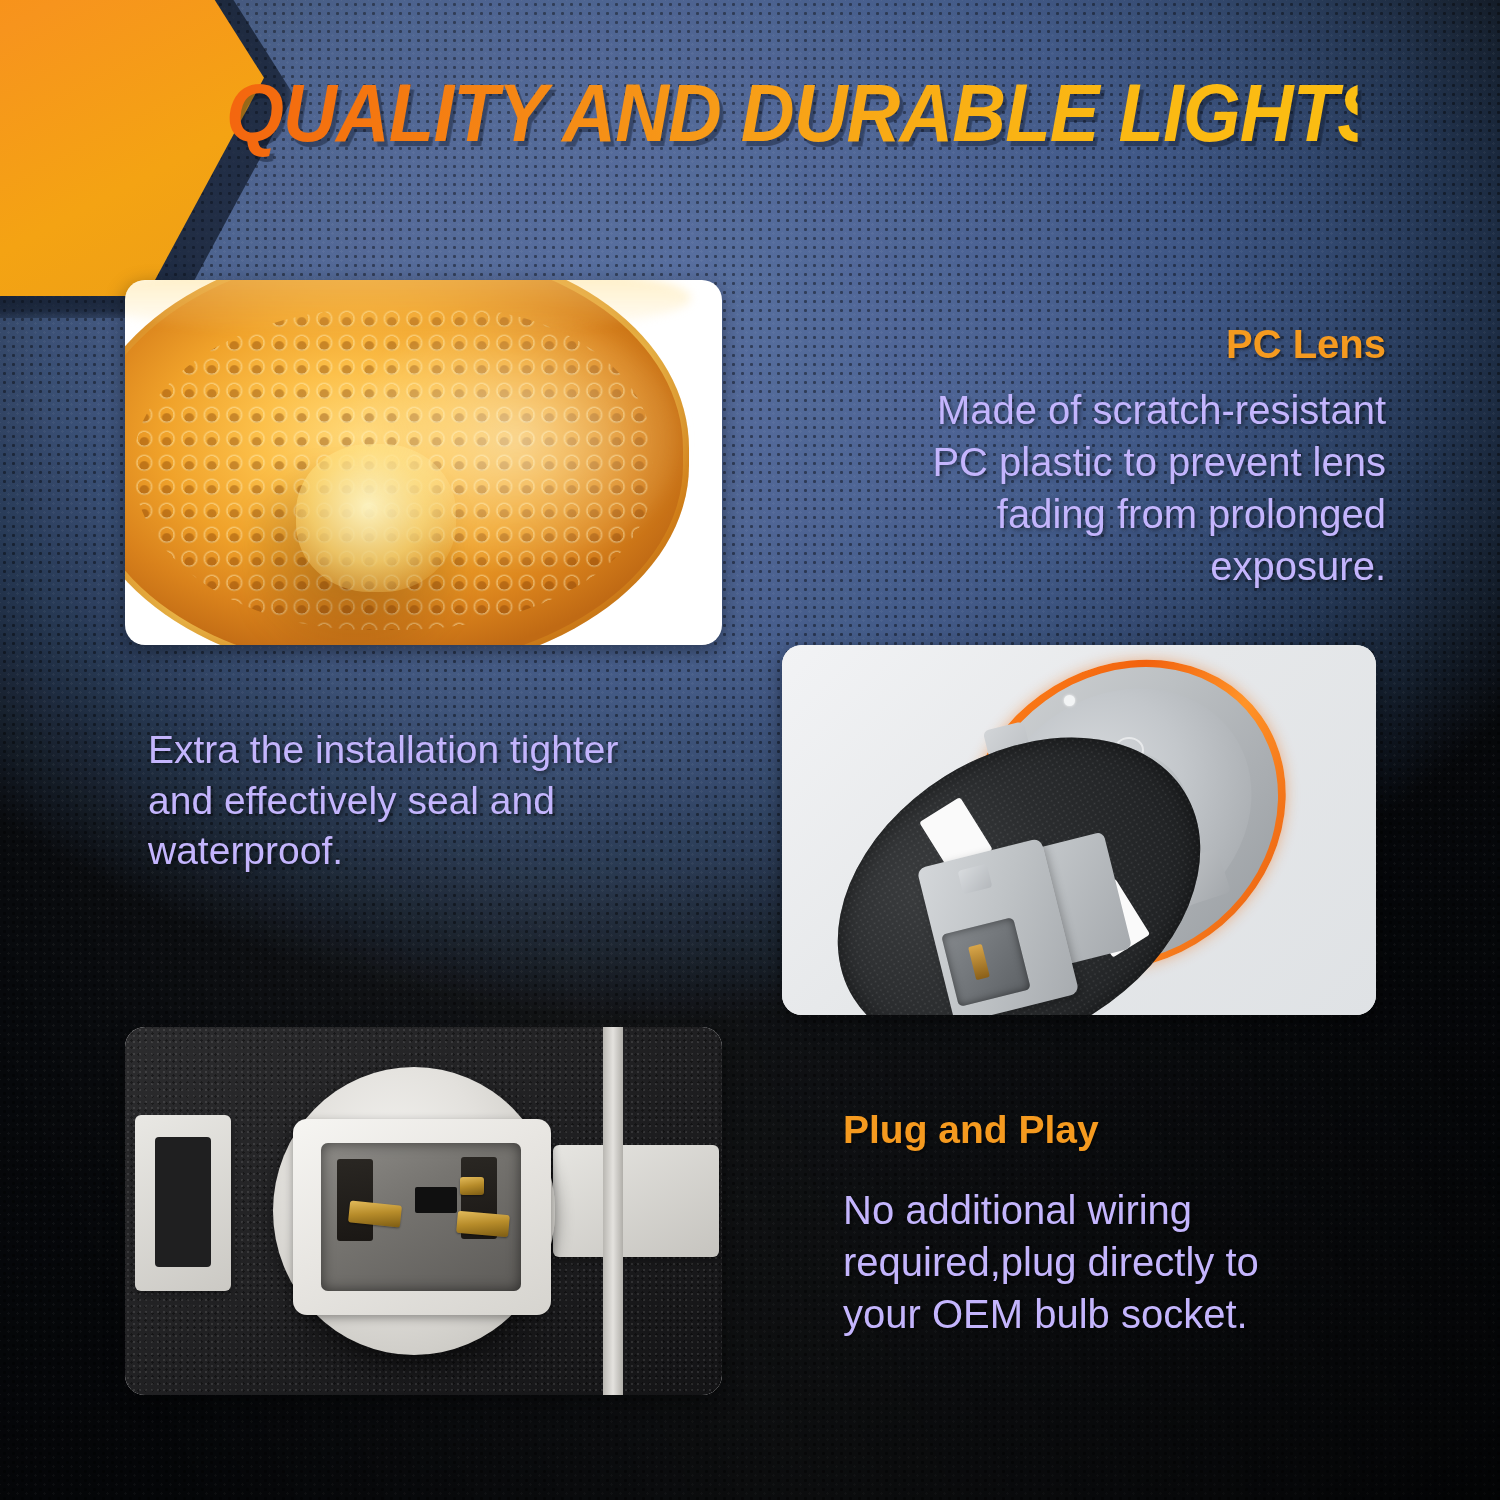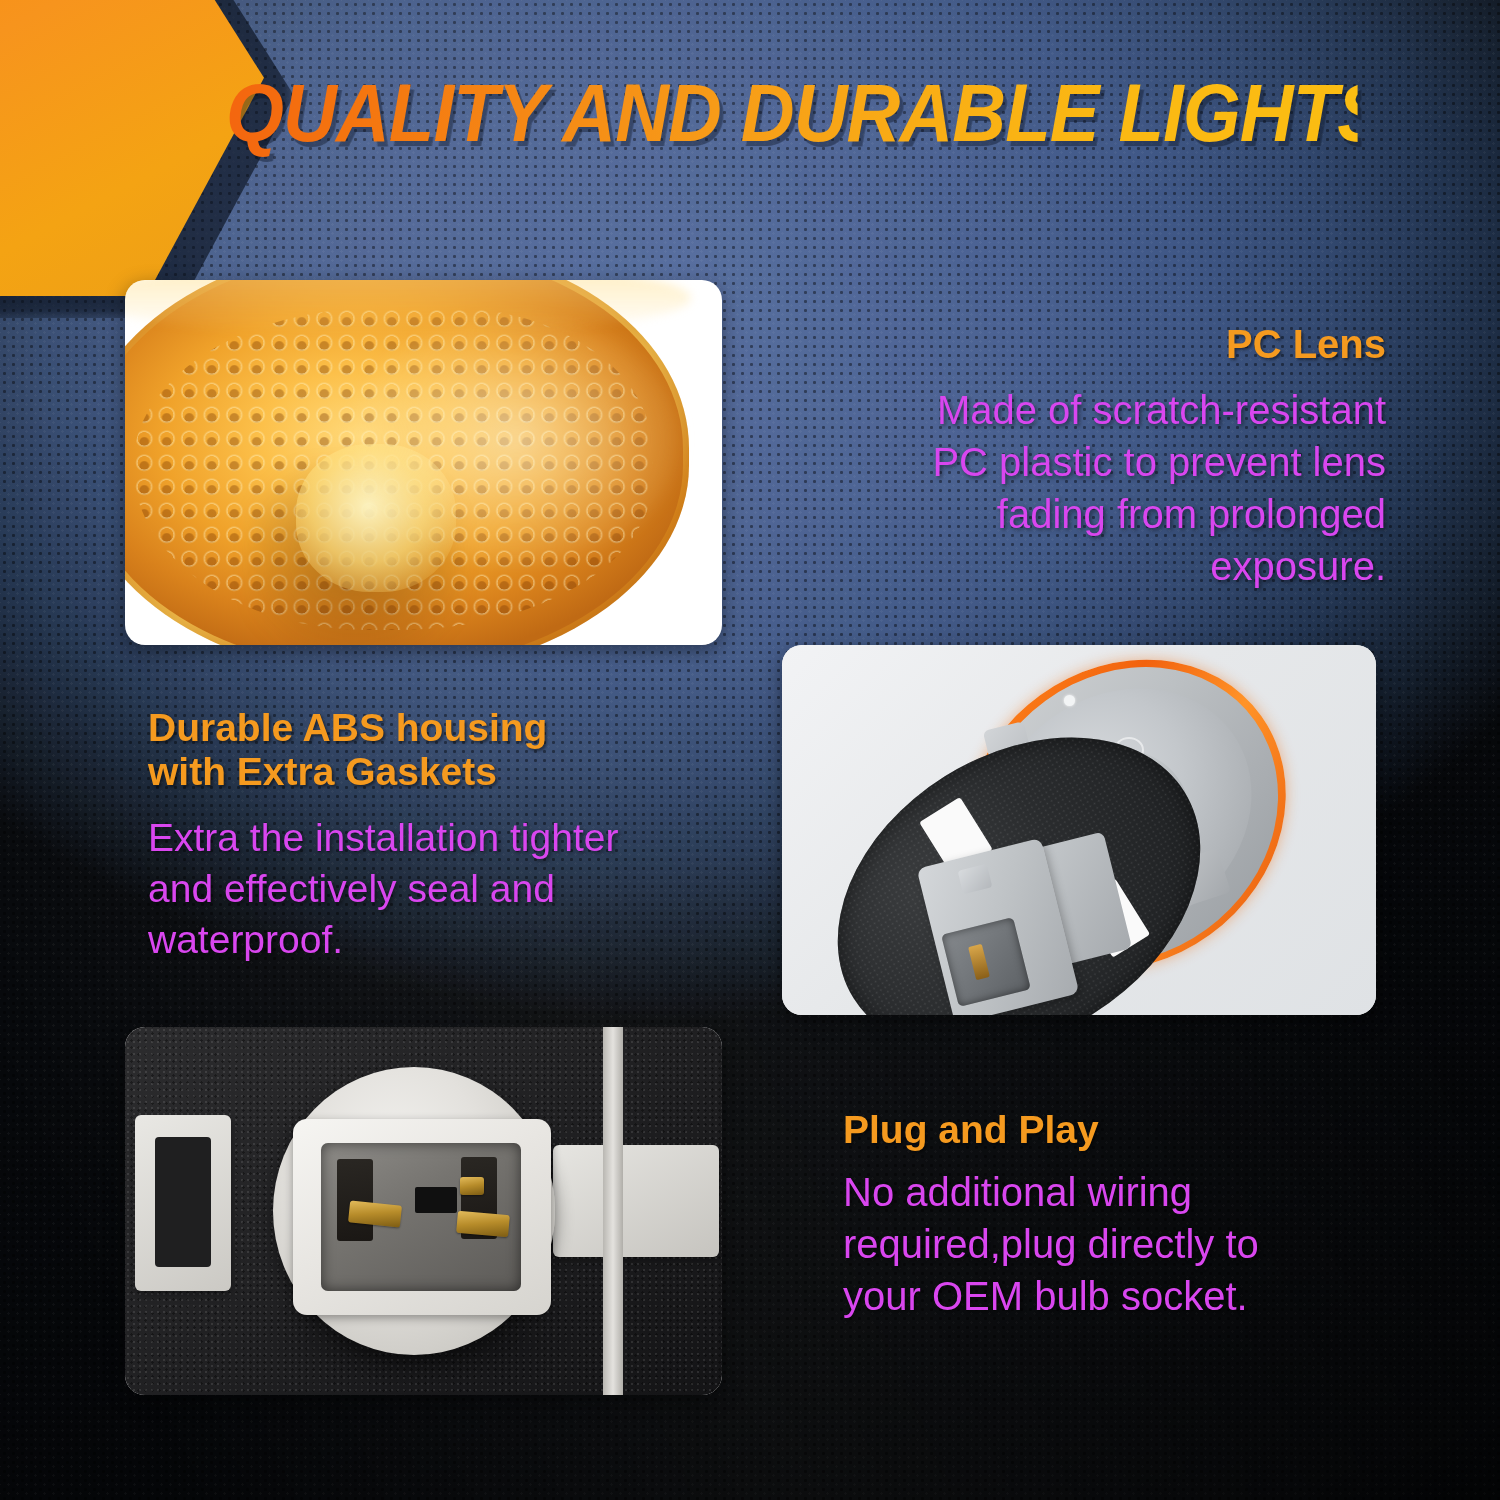--- a/index.html
+++ b/index.html
@@ -294,36 +294,36 @@
   }
 
   
   .tblock{position:absolute;}
   .theading{
     color:#f59a1f;font-weight:bold;line-height:1.13;
     text-shadow:2px 2px 3px rgba(0,0,0,0.45);
     white-space:pre-line;
   }
   .tbody{
-    color:#d946ef;line-height:1.30;
+    color:#c4b5fd;line-height:1.30;
     text-shadow:2px 2px 4px rgba(0,0,0,0.50);
     white-space:pre-line;
   }
 
   #blk-pc{left:846px;top:322px;width:540px;text-align:right;}
   #blk-pc .theading{font-size:40px;}
   #blk-pc .tbody{font-size:40px;margin-top:17px;}
 
   #blk-abs{left:148px;top:706px;width:580px;}
   #blk-abs .theading{font-size:39px;}
   #blk-abs .tbody{font-size:39px;margin-top:19px;}
 
   #blk-pnp{left:843px;top:1108px;width:530px;}
   #blk-pnp .theading{font-size:39px;}
-  #blk-pnp .tbody{font-size:40px;margin-top:14px;}
+  #blk-pnp .tbody{font-size:40px;margin-top:32px;}
 </style>
 </head>
 <body>
 
 <div id="stage">
 
   <div class="bg-base2"></div>
   <div class="bg-sheen"></div>
   <div class="bg-dots"></div>
   <div class="bg-dots2"></div>
@@ -392,22 +392,20 @@
 
   <div class="tblock" id="blk-pc">
     <div class="theading">PC Lens</div>
     <div class="tbody">Made of scratch-resistant
 PC plastic to prevent lens
 fading from prolonged
 exposure.</div>
   </div>
 
   <div class="tblock" id="blk-abs">
-    <div class="theading">Durable ABS housing
-with Extra Gaskets</div>
     <div class="tbody">Extra the installation tighter
 and effectively seal and
 waterproof.</div>
   </div>
 
   <div class="tblock" id="blk-pnp">
     <div class="theading">Plug and Play</div>
     <div class="tbody">No additional wiring
 required,plug directly to
 your OEM bulb socket.</div>

